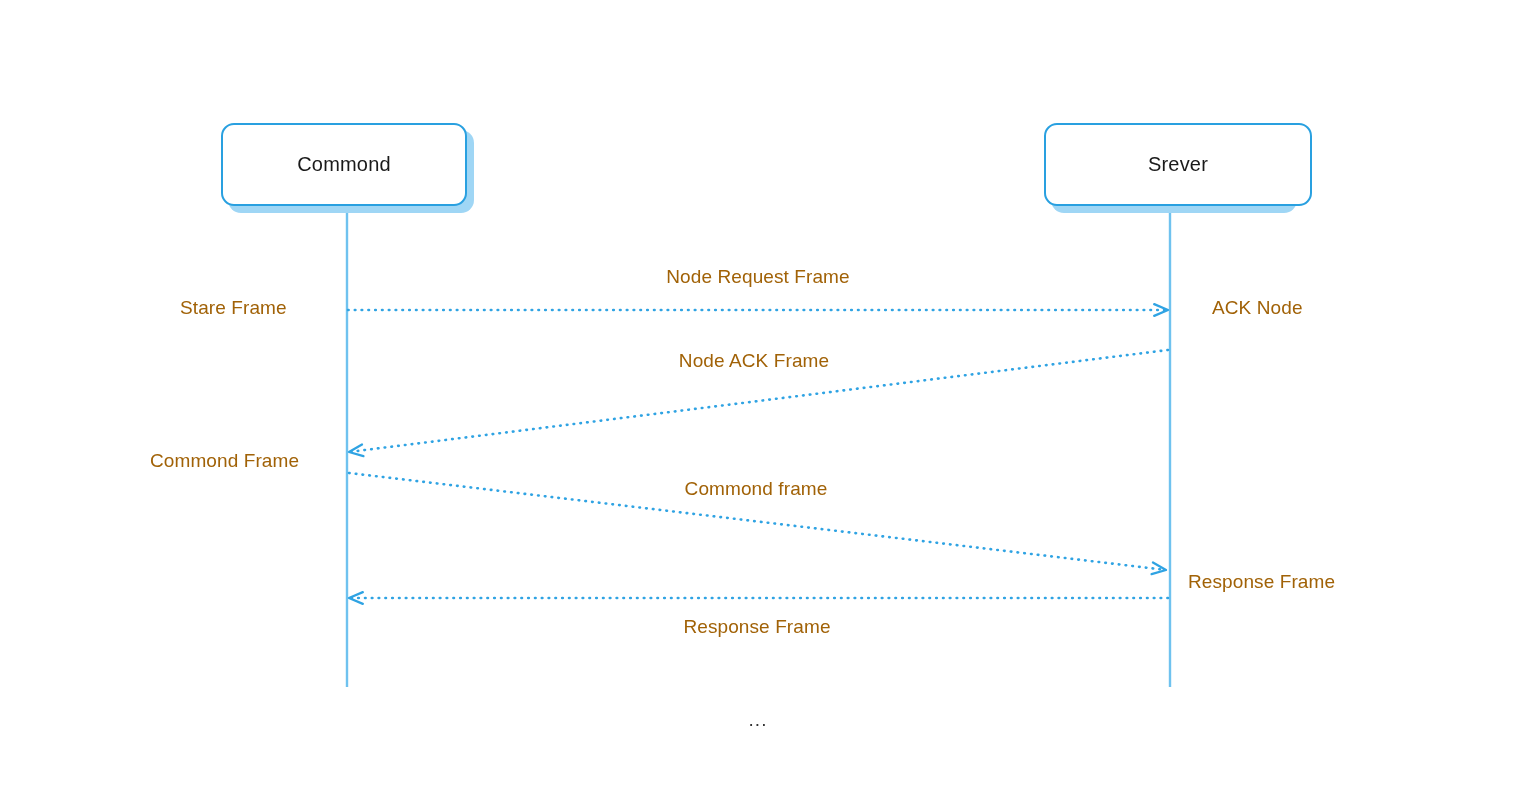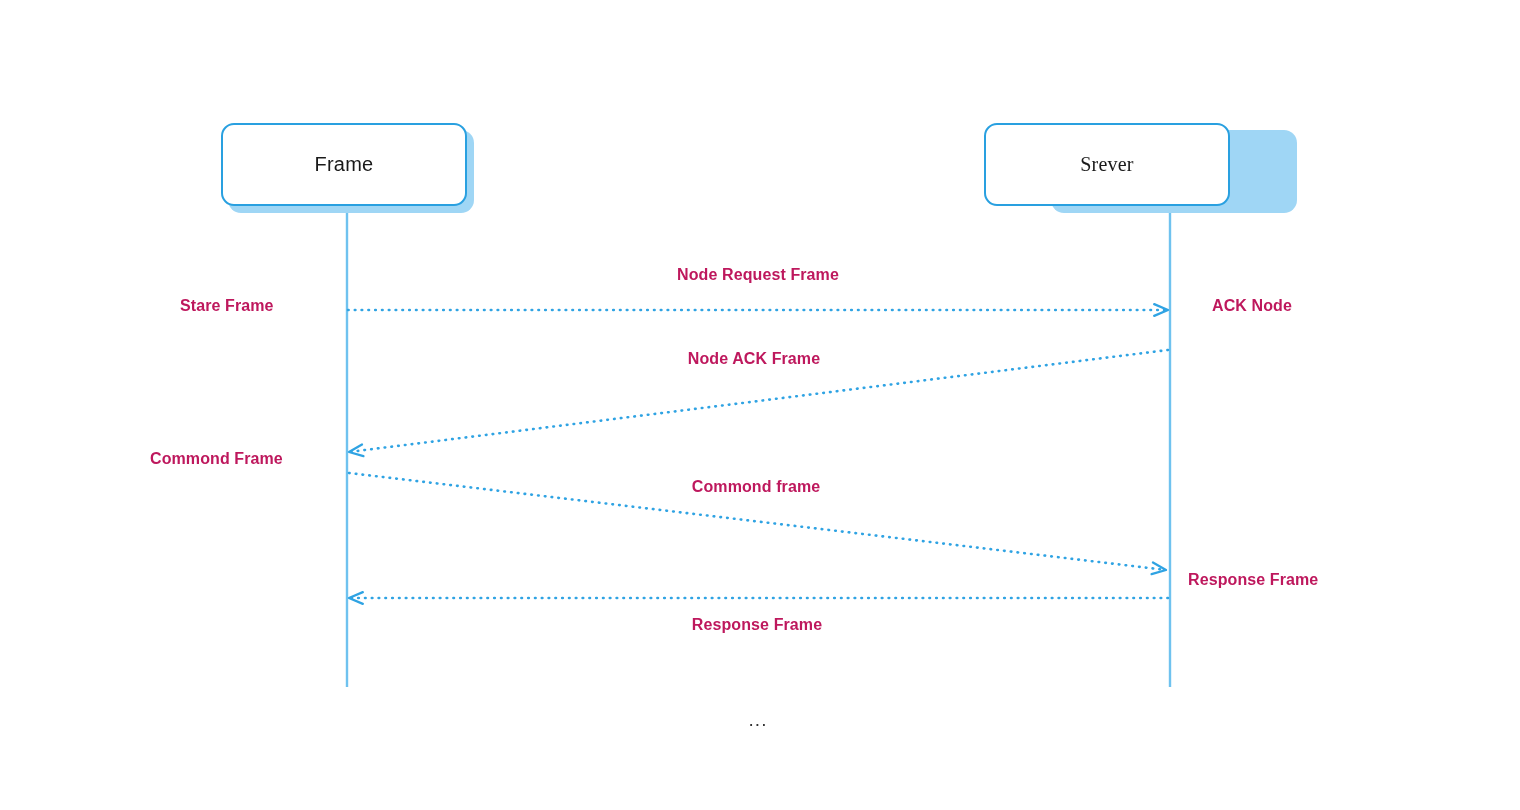--- a/index.html
+++ b/index.html
@@ -45,26 +45,25 @@
     z-index: 2;
   }
   .participant-label {
     font-size: 20px;
     color: #1a1a1a;
     letter-spacing: 0.2px;
     white-space: nowrap;
   }
   .msg-label {
     position: absolute;
-    font-size: 16px;
-    color: #be185d;
+    font-size: 19px;
+    color: #a16207;
     white-space: nowrap;
     letter-spacing: 0.1px;
     z-index: 4;
-    font-weight: bold;
   }
   .msg-label.center {
     transform: translateX(-50%);
   }
   .ellipsis-label {
     position: absolute;
     font-size: 19px;
     color: #333333;
     transform: translateX(-50%);
     letter-spacing: 1px;
@@ -73,23 +72,23 @@
 </style>
 </head>
 <body>
 
 <div id="canvas">
 
   <div class="participant-shadow" id="shadow-client" style="left: 228px; top: 130px; width: 246px; height: 83px; background: rgb(159, 214, 245);"></div>
   <div class="participant-shadow" id="shadow-server" style="left: 1051px; top: 130px; width: 246px; height: 83px; background: rgb(159, 214, 245);"></div>
 
   <div class="participant-box" id="box-client" style="left: 221px; top: 123px; width: 246px; height: 83px; border-color: rgb(41, 160, 224);">
-    <span class="participant-label">Frame</span>
+    <span class="participant-label">Commond</span>
   </div>
-  <div class="participant-box" id="box-server" style="left: 984px; top: 123px; width: 246px; height: 83px; border-color: rgb(41, 160, 224); font-family: Liberation Serif, serif;">
+  <div class="participant-box" id="box-server" style="left: 1044px; top: 123px; width: 268px; height: 83px; border-color: rgb(41, 160, 224);">
     <span class="participant-label">Srever</span>
   </div>
 
   <svg class="diagram-layer" id="lines-layer" viewBox="0 0 1520 810" xmlns="http://www.w3.org/2000/svg">
       <line x1="347" y1="206" x2="347" y2="687" stroke="#6FC2EF" stroke-width="2.4" stroke-linecap="butt"></line>
       <line x1="1170" y1="206" x2="1170" y2="687" stroke="#6FC2EF" stroke-width="2.4" stroke-linecap="butt"></line>
       <g>
         <line x1="348" y1="310" x2="1168" y2="310" stroke="#2FA3E3" stroke-width="2.6" stroke-linecap="round" stroke-dasharray="0.6 6.2"></line>
         <path d="M 1154.18 315.84 L 1168.00 310.00 L 1154.18 304.16" fill="none" stroke="#2FA3E3" stroke-width="2.3" stroke-linecap="round" stroke-linejoin="round"></path>
       </g>

